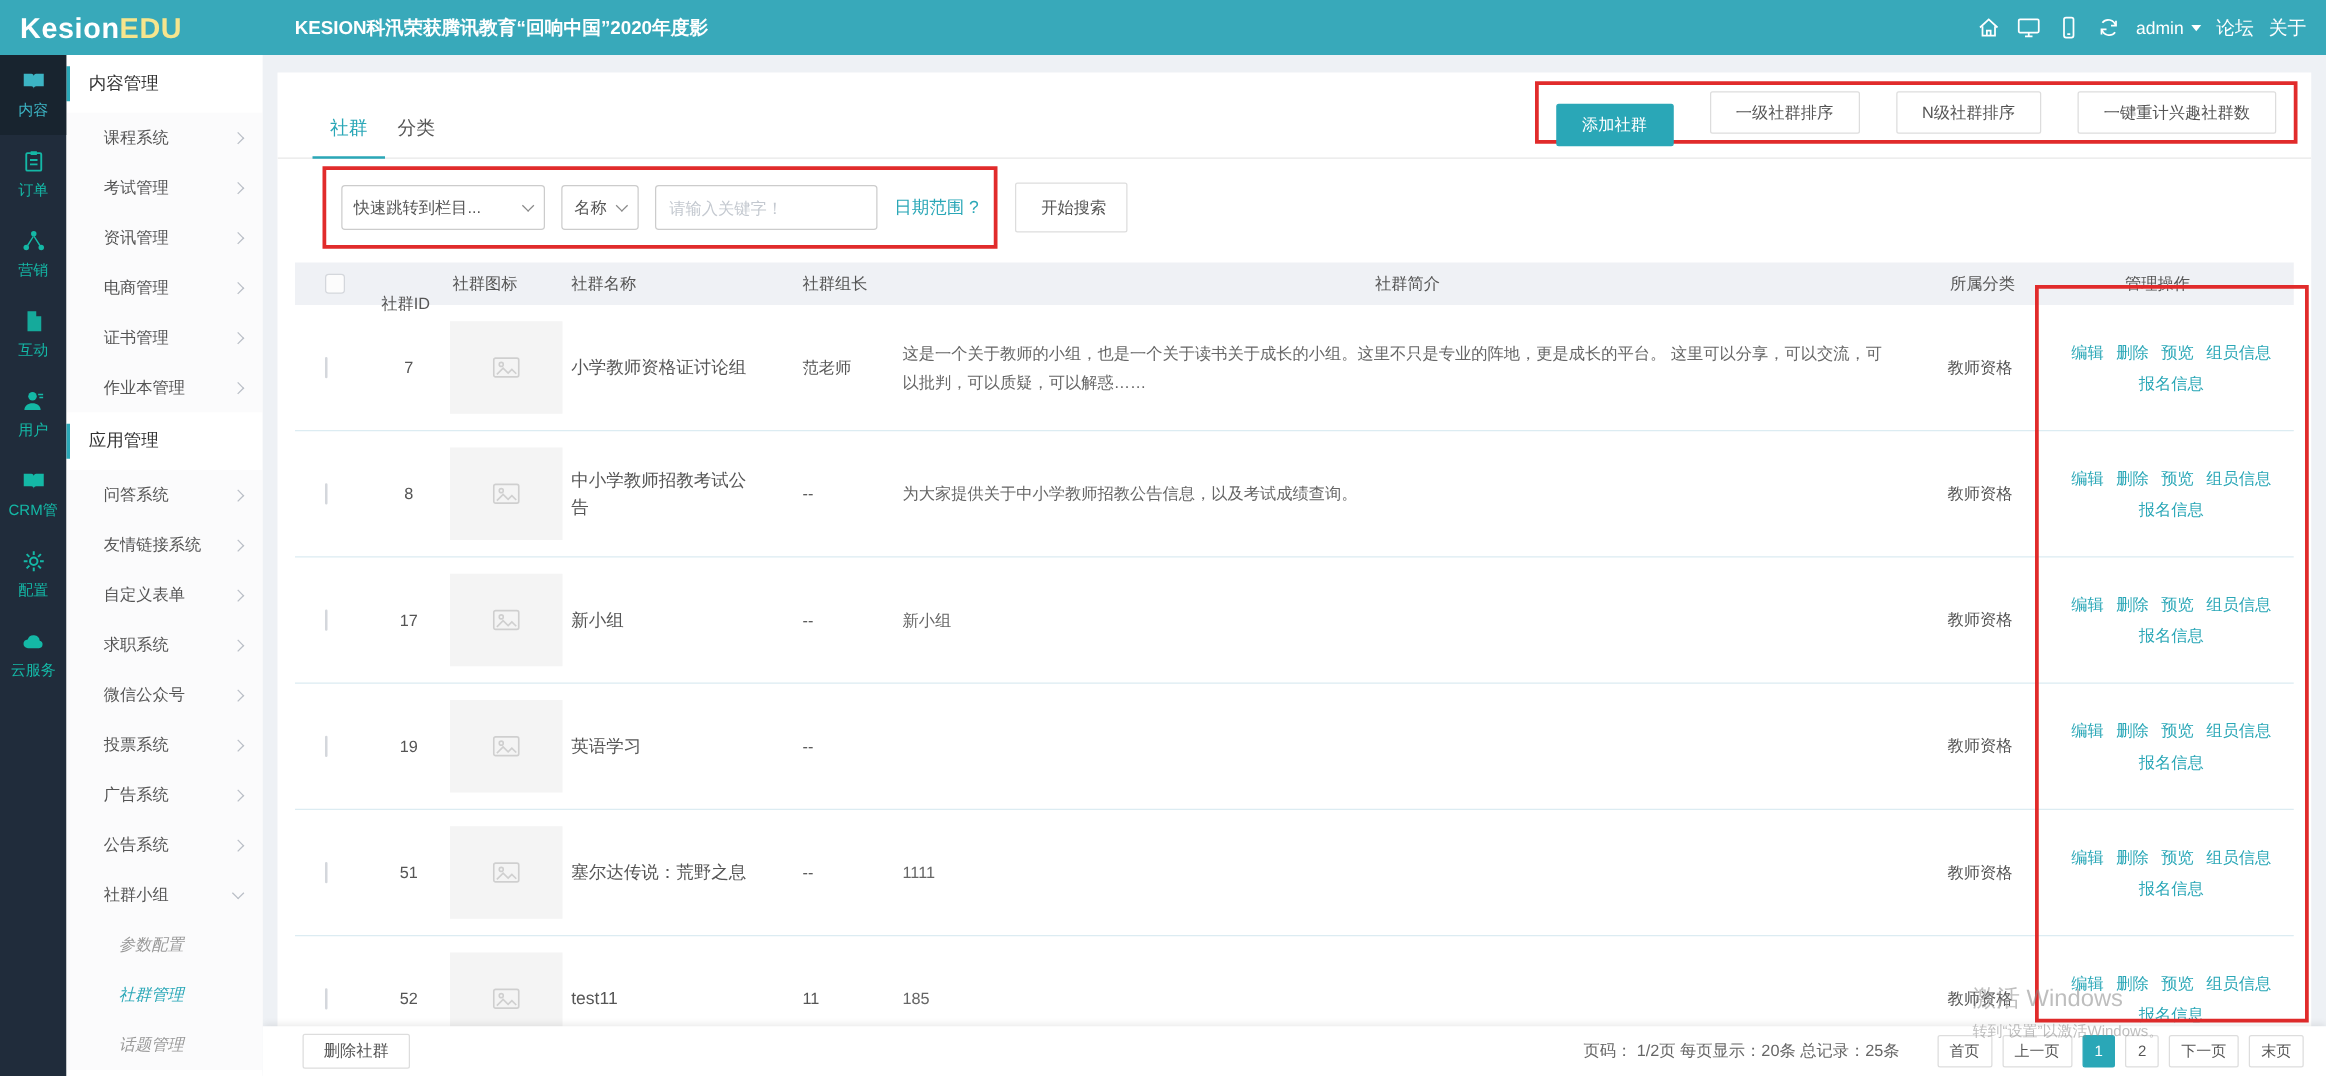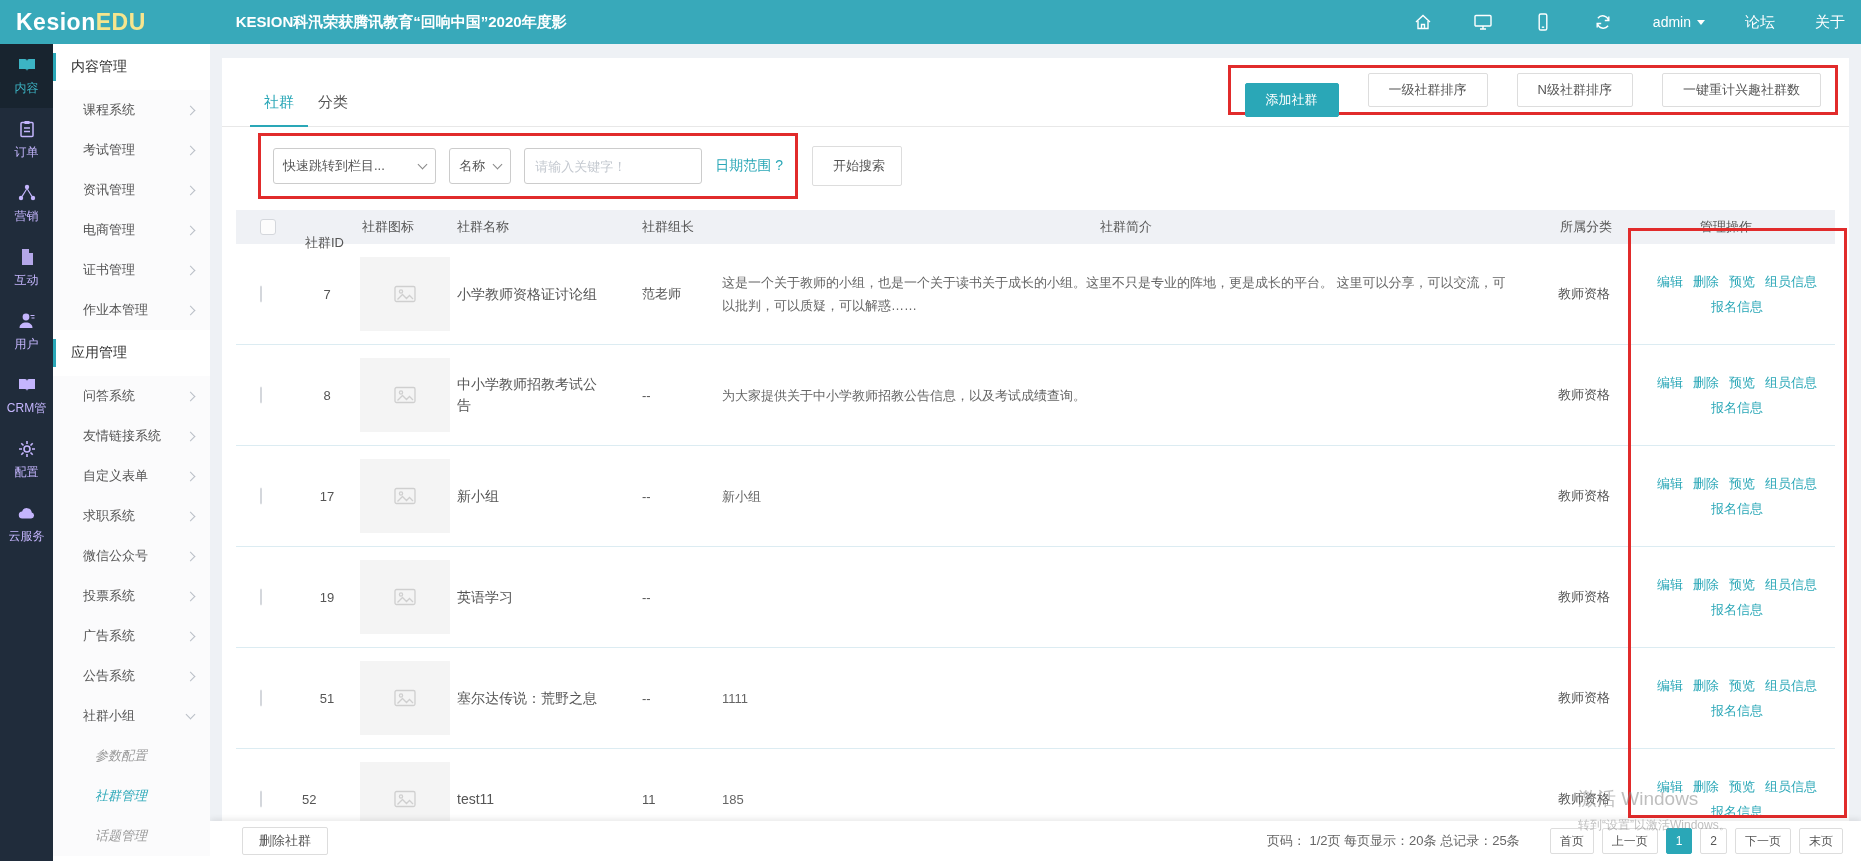--- a/index.html
+++ b/index.html
@@ -10,30 +10,30 @@
   body{width:1861px;height:861px;position:relative;overflow:hidden;
        font-family:"Liberation Sans","DejaVu Sans",sans-serif;background:var(--bg);}
   svg{display:block;}
 
   
   .topbar{position:absolute;left:0;top:0;width:1861px;height:44px;background:var(--teal);
           display:flex;align-items:center;color:#fff;z-index:30;}
   .logo{margin-left:16px;font-size:23px;font-weight:bold;letter-spacing:.5px;}
   .logo .y{color:#f6e58d;}
   .marquee{margin-left:90px;font-size:15px;font-weight:bold;white-space:nowrap;}
-  .top-right{margin-left:auto;display:flex;align-items:center;gap:40px;padding-right:16px;}
+  .top-right{margin-left:auto;display:flex;align-items:center;gap:12px;padding-right:16px;}
   .tool-ic{width:20px;height:20px;color:#fff;cursor:pointer;}
   .admin{display:flex;align-items:center;gap:6px;font-size:14px;cursor:pointer;}
   .caret{width:0;height:0;border-left:4px solid transparent;border-right:4px solid transparent;border-top:5px solid #fff;}
   .top-link{font-size:15px;cursor:pointer;}
 
   
   .rail{position:absolute;left:0;top:44px;width:53px;height:817px;background:var(--rail);z-index:20;}
   .rail-item{height:64px;display:flex;flex-direction:column;align-items:center;justify-content:center;
-             gap:5px;color:#c4b5fd;cursor:pointer;}
+             gap:5px;color:#14b8a6;cursor:pointer;}
   .rail-item .ric{width:20px;height:20px;}
   .rail-item .rlb{font-size:12px;white-space:nowrap;}
   .rail-item.active{background:#18242f;color:#3cb4c4;}
 
   
   .submenu{position:absolute;left:53px;top:44px;width:157px;height:817px;background:#fff;z-index:19;overflow:hidden;}
   .sec-head{position:relative;height:46px;display:flex;align-items:center;padding-left:18px;
             font-size:14px;color:#333;background:#fff;cursor:pointer;}
   .sec-head::before{content:"";position:absolute;left:0;top:9px;bottom:9px;width:3px;background:var(--accent);}
   .sec-items{background:#fbfbfc;}
@@ -418,21 +418,21 @@
             </span>
           </span>
           <span class="cell name" style="left:221px">塞尔达传说：荒野之息</span>
           <span class="cell" style="left:406px;width:70px">--</span>
           <span class="cell desc" style="left:486px">1111</span>
           <span class="cell" style="left:1322px;width:80px">教师资格</span>
           <span class="cell act" style="left:1398px"><span style="white-space:nowrap"><a>编辑</a><a>删除</a><a>预览</a><a>组员信息</a></span><br><a>报名信息</a></span>
         </div>
         <div class="trow">
           <span class="cell" style="left:24px"><span class="cb"></span></span>
-          <span class="cell" style="left:66px;width:50px;">52</span>
+          <span class="cell" style="left:66px;width:50px;text-align:center">52</span>
           <span class="cell" style="left:124px">
             <span class="imgbox">
               <svg viewBox="0 0 22 18" width="22" height="18" fill="none" stroke="currentColor" stroke-width="1.3">
                 <rect x="1" y="1.5" width="20" height="15" rx="1.5"></rect>
                 <circle cx="7" cy="6.5" r="1.6"></circle>
                 <path d="M3.5 14.5l5-5 4 4 3-3 3.5 3.5"></path>
               </svg>
             </span>
           </span>
           <span class="cell name" style="left:221px">test11</span>

